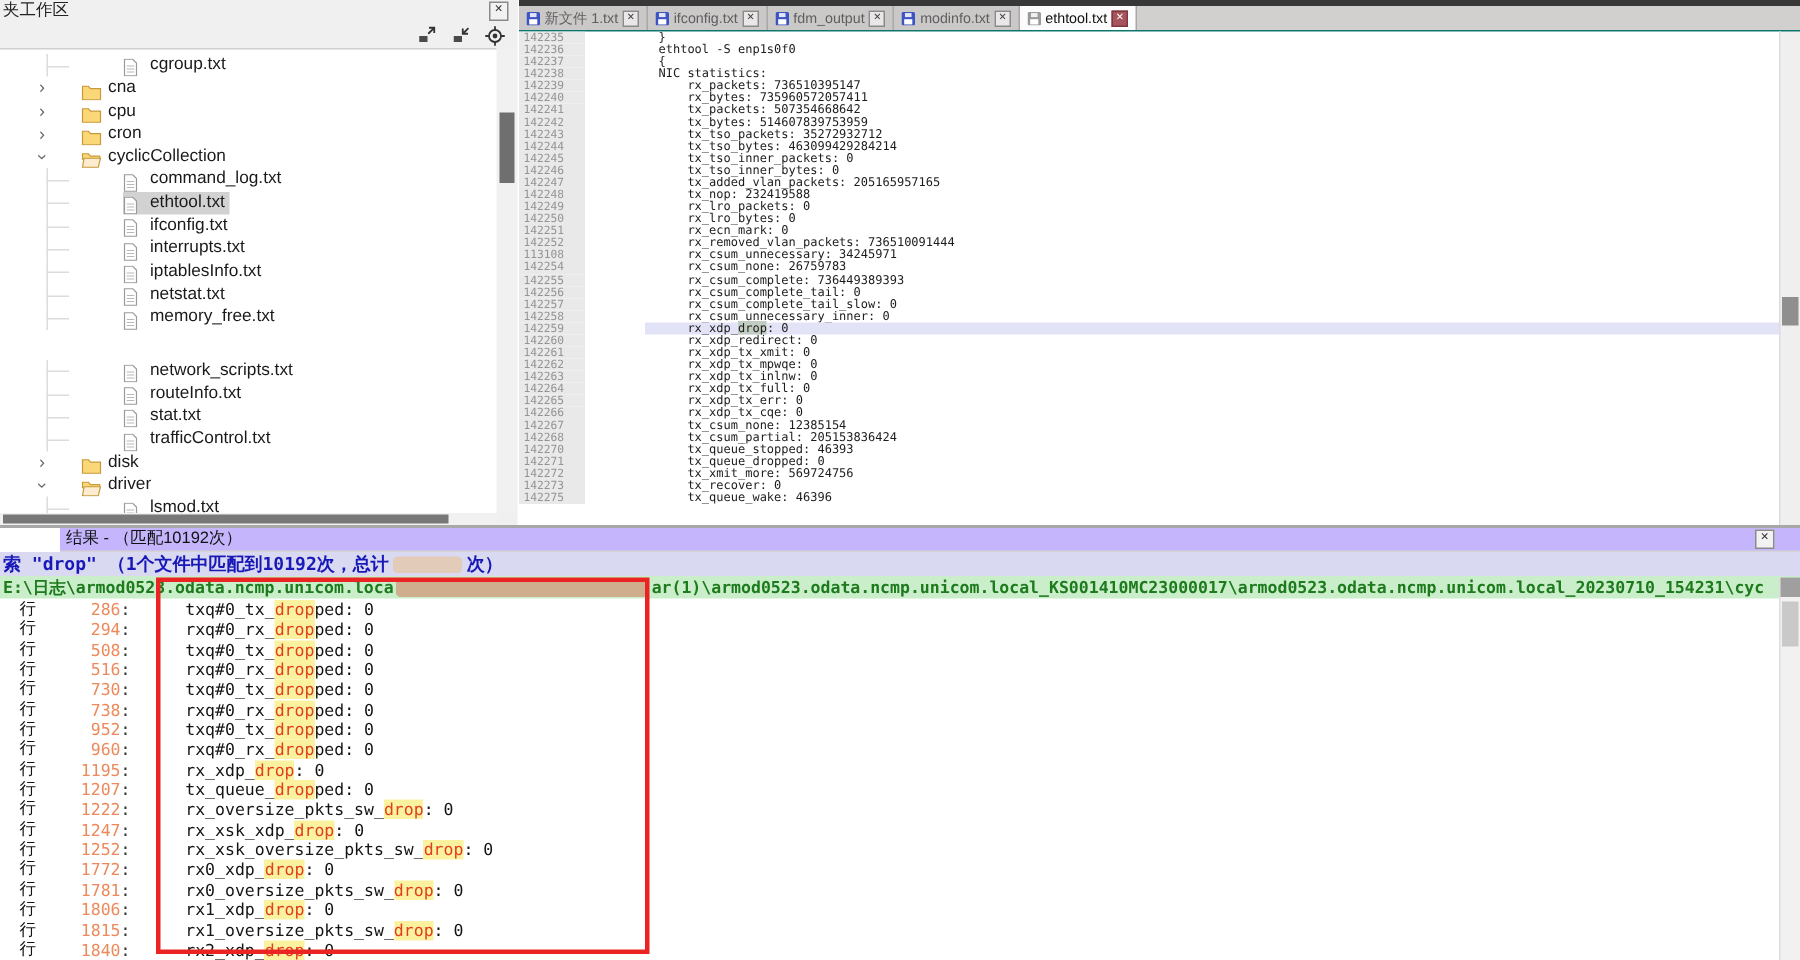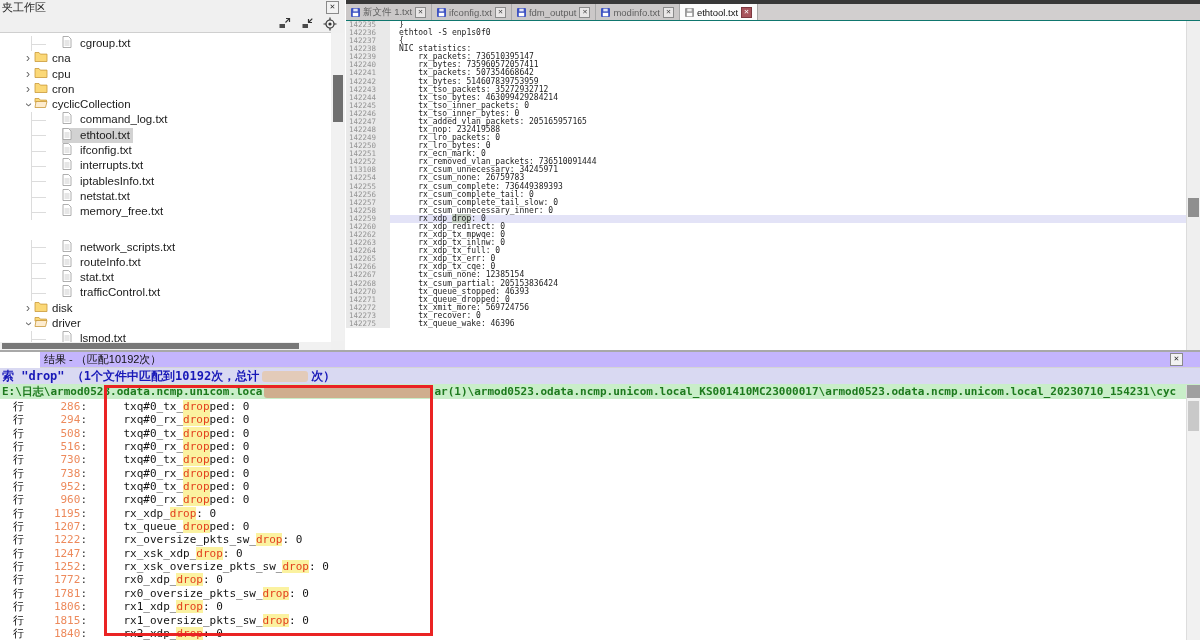--- a/index.html
+++ b/index.html
@@ -18,21 +18,21 @@
   .tree-row{position:relative;height:15.3px;line-height:15.3px;font-size:11.5px;display:flex;align-items:center;white-space:nowrap;}
   .tree-row.d1{padding-left:22px;}
   .tree-row.d2{padding-left:50px;}
   .tree-row.d2::before{content:"";position:absolute;left:31px;top:0;bottom:0;border-left:1px solid #dcdcdc;}
   .tree-row.d2::after{content:"";position:absolute;left:31px;top:50%;width:15px;border-top:1px solid #dcdcdc;}
   .tree-row.t-redacted{height:10px;}
   .tree-row.t-redacted::before,.tree-row.t-redacted::after{display:none;}
   .twisty{display:inline-block;width:12px;color:#666;font-size:12px;text-align:center;flex:none;}
   .twisty.open{transform:rotate(90deg);}
   .ticon{display:inline-flex;width:16px;flex:none;align-items:center;}
-  .row-inner{display:inline-flex;align-items:flex-start;padding:0 3px 0 0;}
+  .row-inner{display:inline-flex;align-items:flex-end;padding:0 3px 0 0;margin-left:20px;}
   .tree-row.selected .row-inner{background:#d2d2d2;}
   .tlabel{padding-left:2px;color:#1a1a1a;}
   .tree-vscroll{position:absolute;top:33px;right:1px;width:12px;bottom:9px;background:#f1f1f1;}
   .tree-vthumb{position:absolute;top:42px;left:1px;right:1px;height:47px;background:#6f6f6f;}
   .tree-hscroll{position:absolute;left:0;bottom:0;height:8px;width:331px;background:#f1f1f1;}
   .tree-hthumb{position:absolute;left:2px;top:1px;width:297px;height:6px;background:#787878;}
   
   .editor{position:absolute;left:346px;top:0;right:0;height:350px;background:#fff;}
   .ed-strip{height:4px;background:#383838;}
   .ed-tabbar{position:absolute;top:4px;left:0;right:0;height:16px;background:#d2cfcf;border-bottom:6px solid #0f766e;
@@ -40,21 +40,21 @@
   .tab{display:flex;align-items:center;gap:3px;padding:0 5px;font-size:9.5px;color:#5f5f5f;background:#cbc8c8;
        border-right:1px solid #a8a8a8;cursor:pointer;white-space:nowrap;}
   .tab.active{background:#fcfcfc;color:#111;}
   .floppy{display:inline-flex;color:#3e53c3;flex:none;}
   .floppy.gray{color:#9a9a9a;}
   .tab-close{display:inline-block;width:9px;height:9px;border:1px solid #8a8a8a;background:#e9e7e7;color:#444;
              font-size:6.5px;line-height:8px;text-align:center;cursor:pointer;}
   .tab-close::before{content:"✕";}
   .tab.active .tab-close{background:#a8545c;border-color:#7d3840;color:#fff;}
   .ed-body{position:absolute;top:21px;left:0;right:13px;bottom:0;overflow:hidden;background:#fff;cursor:text;}
-  .ed-line{display:flex;height:8.08px;line-height:8.1px;font-family:"DejaVu Sans Mono",monospace;font-size:8px;color:#1c1c1c;}
+  .ed-line{display:flex;height:8.08px;line-height:8.1px;font-family:"DejaVu Sans Mono",monospace;font-size:8px;color:#1c1c1c;gap:40px;}
   .ed-num{width:41px;flex:none;background:#e9e9e9;color:#949494;padding-left:3px;font-size:7.5px;}
   .ed-text{flex:1;white-space:pre;padding-left:9px;}
   .ed-line.current .ed-text{background:#e3e3f7;}
   .ed-text .s-match{background:#c2cdc2;}
   .ed-vscroll{position:absolute;top:21px;right:0;width:13px;bottom:0;background:#efefef;border-left:1px solid #dcdcdc;}
   .ed-vthumb{position:absolute;top:177px;left:1px;right:1px;height:19px;background:#8f8f8f;}
   .ed-redact{position:absolute;left:210px;top:323px;width:64px;height:27px;background:rgba(255,255,255,0.85);border-radius:2px;}
   
   .bottom{position:absolute;left:0;top:350px;width:1200px;height:290px;background:#fff;border-top:2px solid #a8a8a8;}
   .bp-title{position:relative;height:15px;background:#c4b5fd;border-bottom:1px solid #d4d4d4;font-size:11px;line-height:15px;
@@ -519,20 +519,24 @@
   </div>
         <div class="ed-line current">
     <span class="ed-num">142259</span>
     <span class="ed-text"><span class="s-pre">    rx_xdp_</span><span class="s-match">drop</span><span class="s-post">: 0</span></span>
   </div>
         <div class="ed-line">
     <span class="ed-num">142260</span>
     <span class="ed-text"><span class="s-pre">    rx_xdp_redirect: 0</span></span>
   </div>
         <div class="ed-line">
+    <span class="ed-num">142261</span>
+    <span class="ed-text"><span class="s-pre">    rx_xdp_tx_xmit: 0</span></span>
+  </div>
+        <div class="ed-line">
     <span class="ed-num">142262</span>
     <span class="ed-text"><span class="s-pre">    rx_xdp_tx_mpwqe: 0</span></span>
   </div>
         <div class="ed-line">
     <span class="ed-num">142263</span>
     <span class="ed-text"><span class="s-pre">    rx_xdp_tx_inlnw: 0</span></span>
   </div>
         <div class="ed-line">
     <span class="ed-num">142264</span>
     <span class="ed-text"><span class="s-pre">    rx_xdp_tx_full: 0</span></span>

